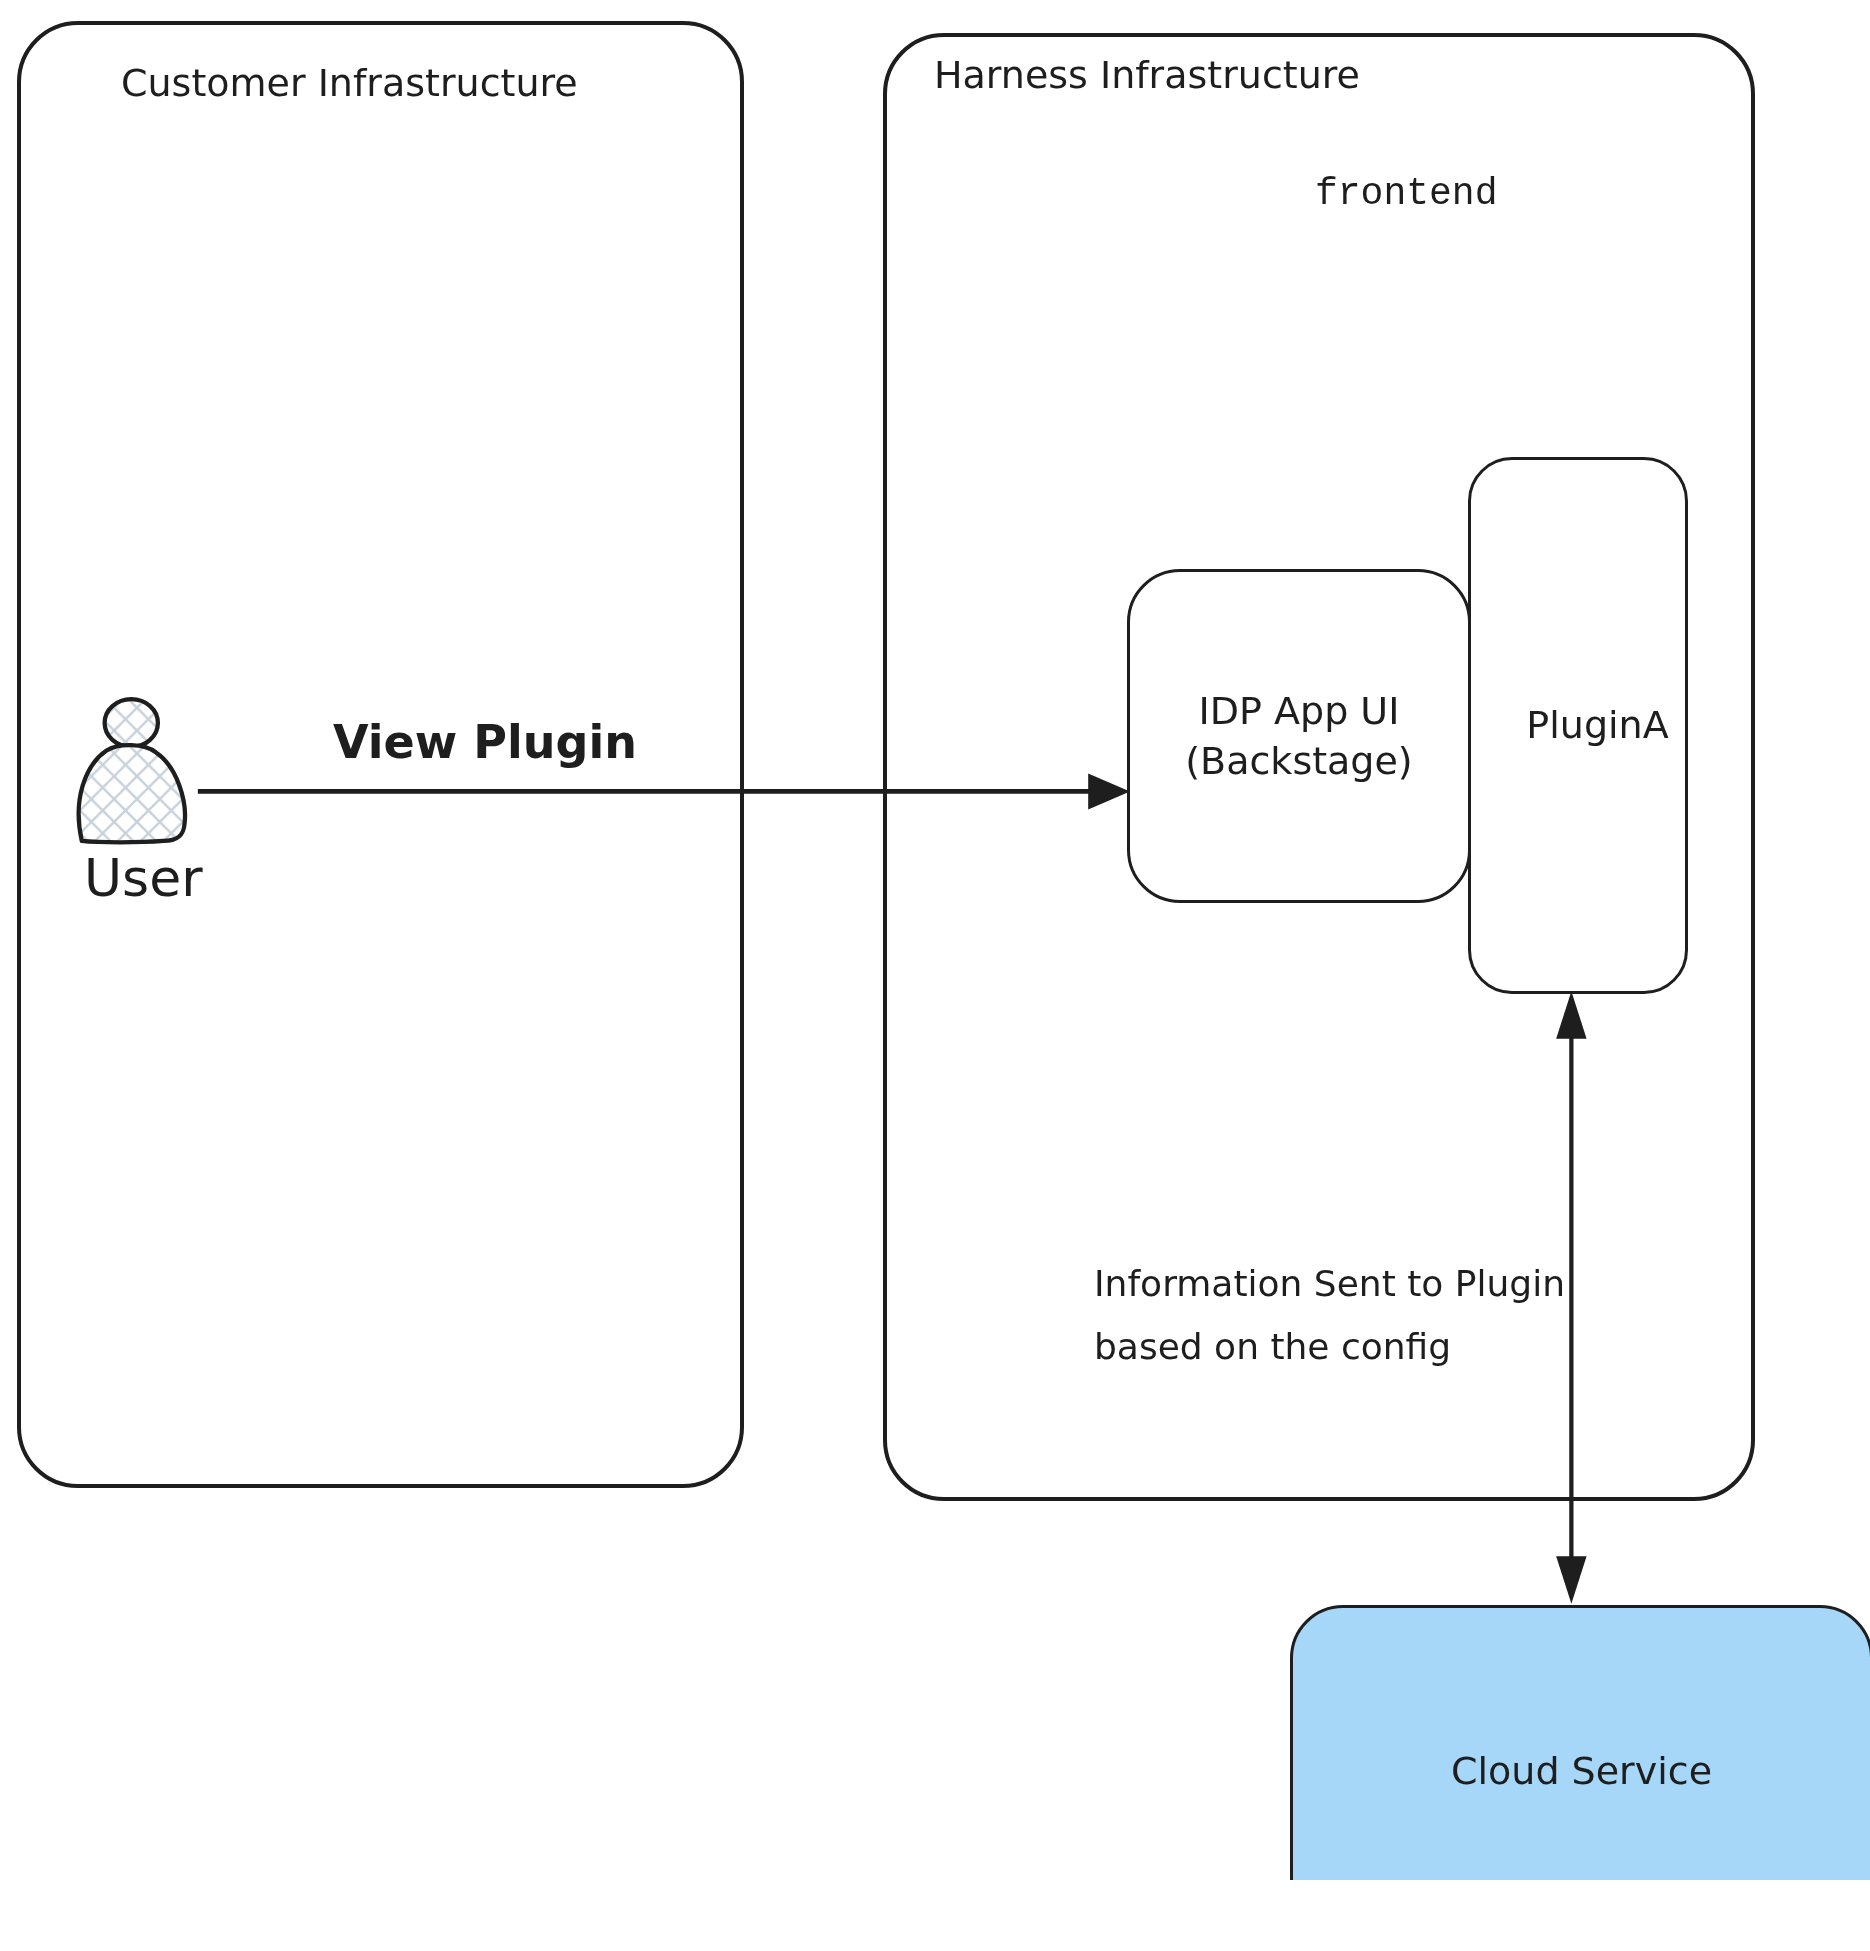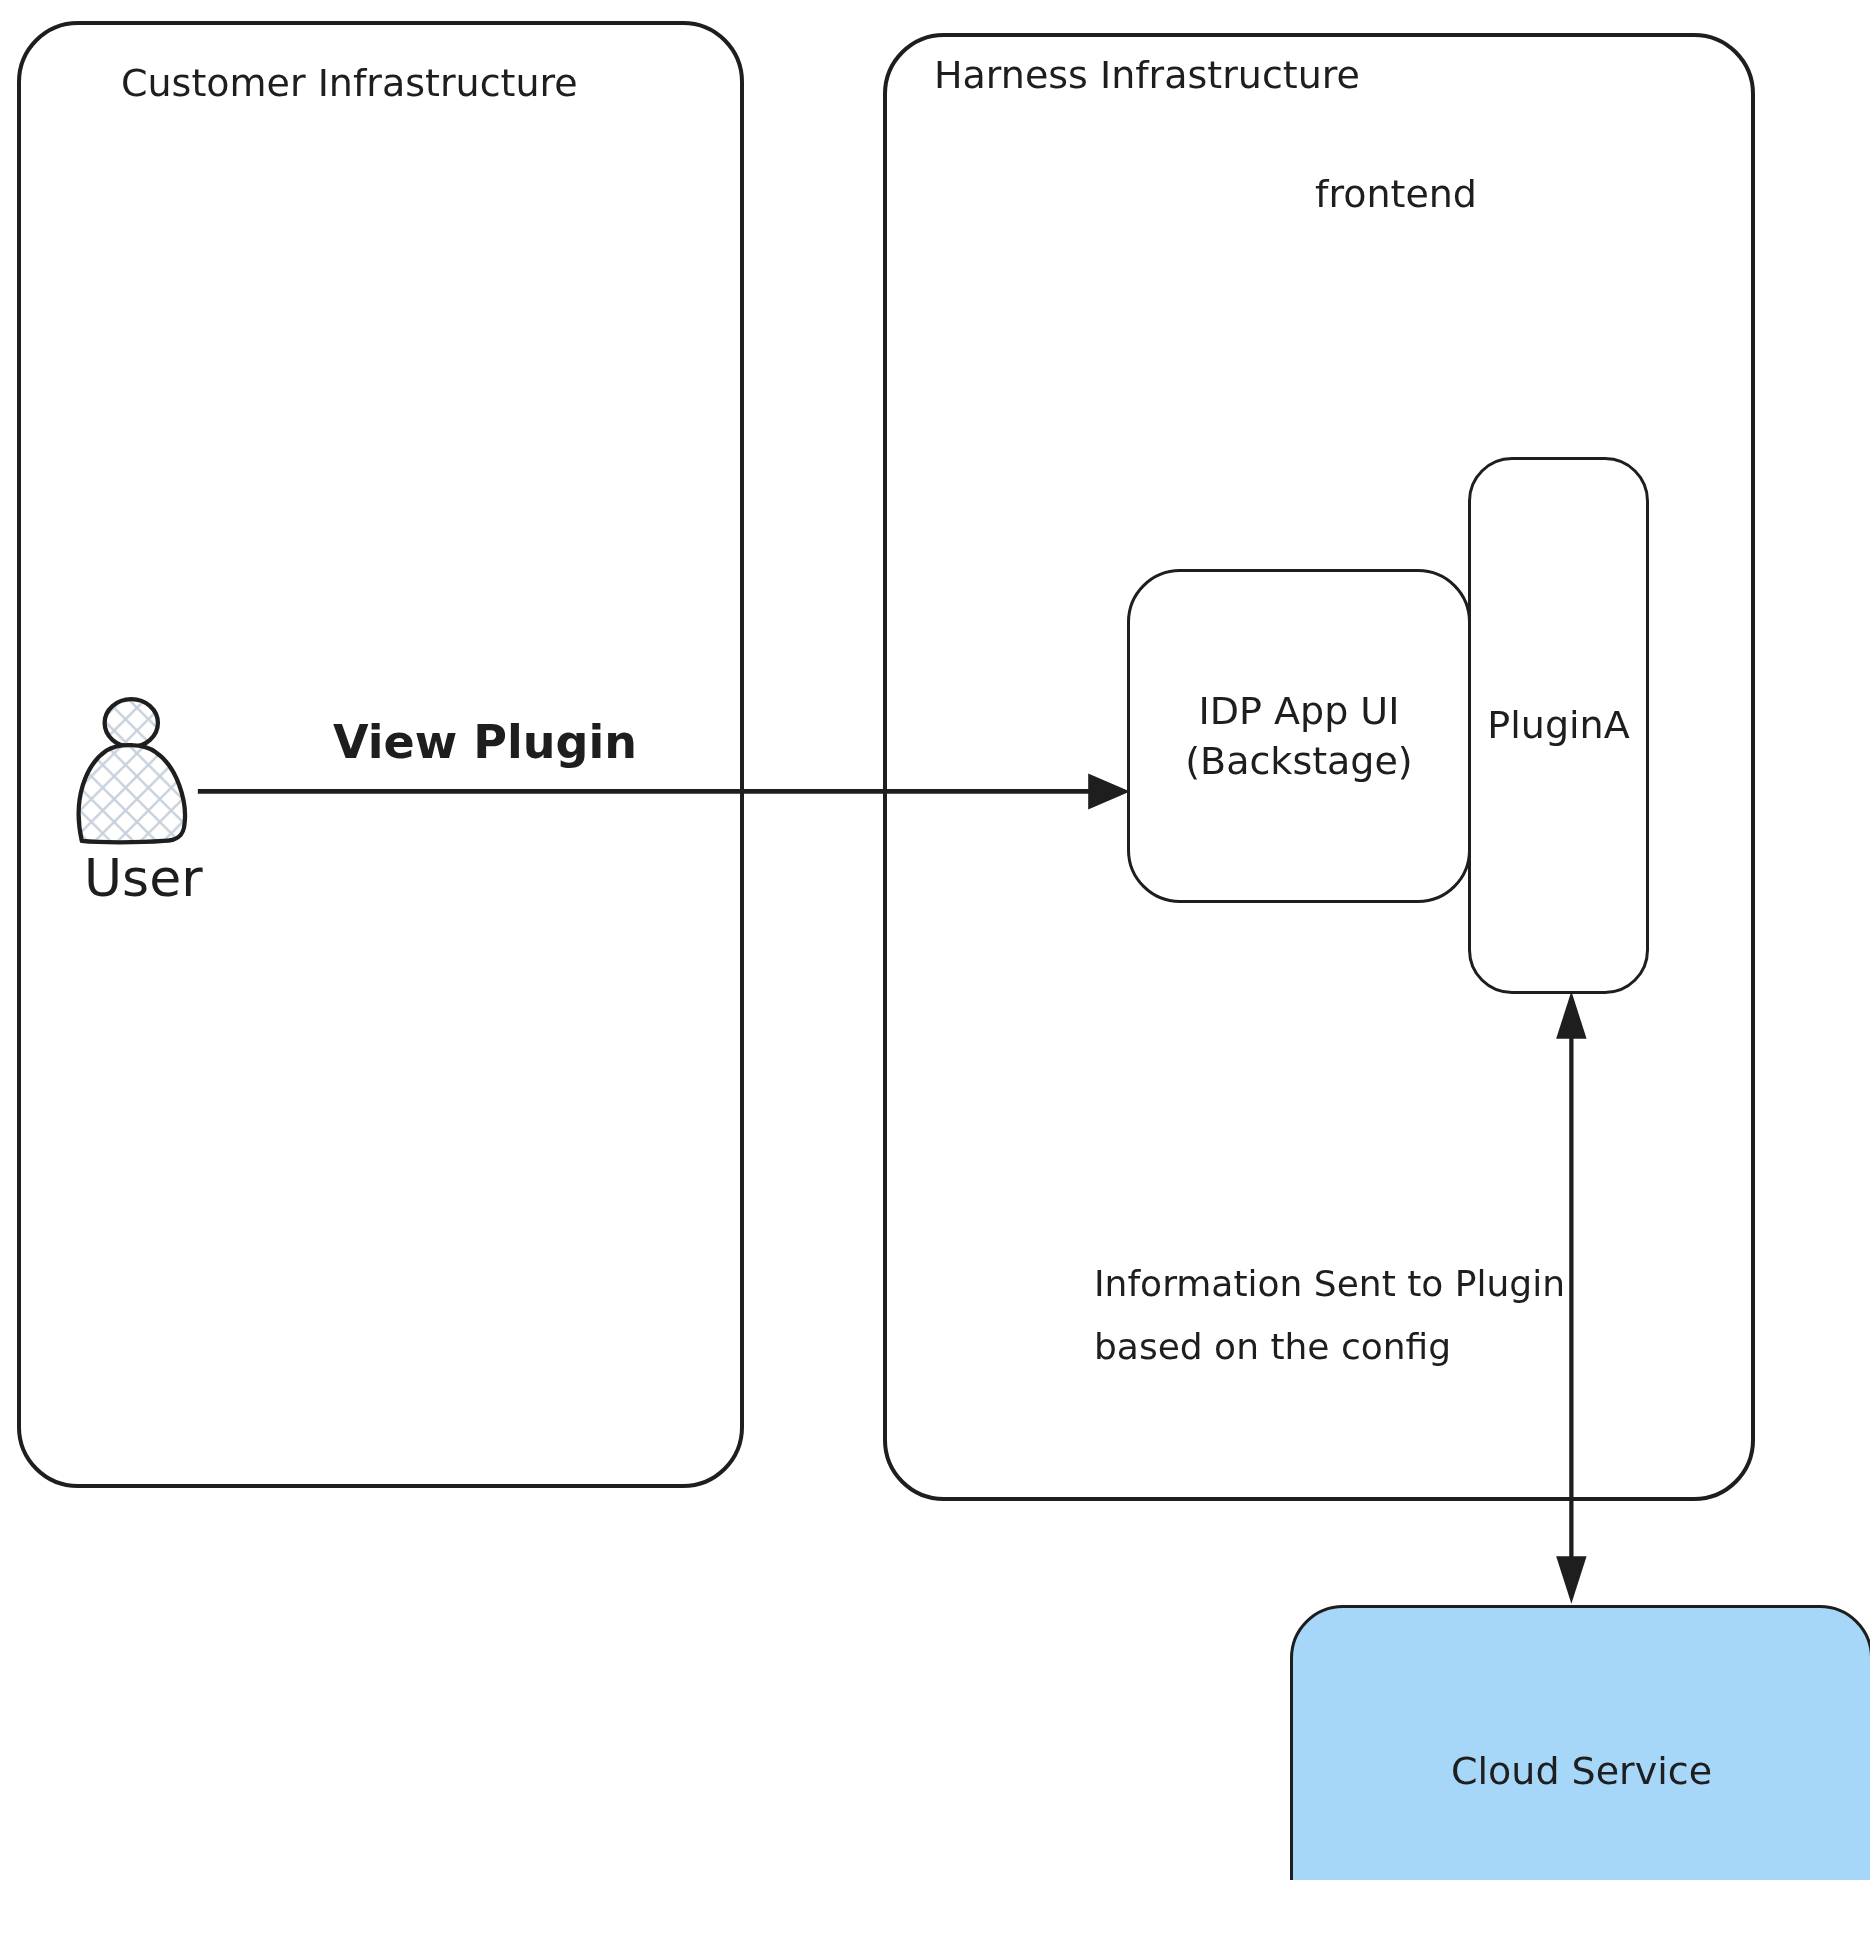--- a/index.html
+++ b/index.html
@@ -8,31 +8,31 @@
 
   
   .bigbox{position:absolute;border:4.8px solid #1e1e1e;border-radius:61px;background:transparent;}
   .customer-box{left:17px;top:21px;width:719px;height:1459px;}
   .harness-box{left:883px;top:33px;width:864px;height:1460px;}
 
   
   .innerbox{position:absolute;border:3.8px solid #1e1e1e;background:#ffffff;
             display:flex;align-items:center;justify-content:center;text-align:center;}
   .idp-box{left:1127px;top:561px;width:338px;height:328px;border-radius:53px;z-index:1;margin-top:8px;}
-  .plugin-box{left:1468px;top:457px;width:175px;height:531px;border-radius:44px;z-index:2;}
+  .plugin-box{left:1468px;top:457px;width:175px;height:531px;border-radius:44px;z-index:2;padding-left:39px;}
   .cloud-box{position:absolute;left:1279px;top:1605px;width:577px;height:327px;
              border:3.8px solid #1e1e1e;border-radius:53px;background:#a6d7f8;
              display:flex;align-items:center;justify-content:center;text-align:center;z-index:1;}
 
   
   .label{position:absolute;white-space:nowrap;}
   .title{font-size:38px;}
   .customer-title{left:121px;top:61px;}
   .harness-title{left:934px;top:53px;}
-  .frontend-label{left:1315px;top:172px;font-size:38px;}
+  .frontend-label{left:1315px;top:172px;font-size:38px;font-family:Liberation Mono, monospace;}
   .inner-label{font-size:38px;line-height:1.32;}
   .view-plugin-label{left:333px;top:715px;font-size:46px;font-weight:700;}
   .info-label{top:1252px;right:306px;text-align:left;font-size:36px;line-height:63px;}
   .user-label{left:84px;top:848px;font-size:52px;}
 
   
   .overlay{position:absolute;left:0;top:0;width:1871px;height:1952px;z-index:3;pointer-events:none;}
 </style>
 </head>
 <body>

